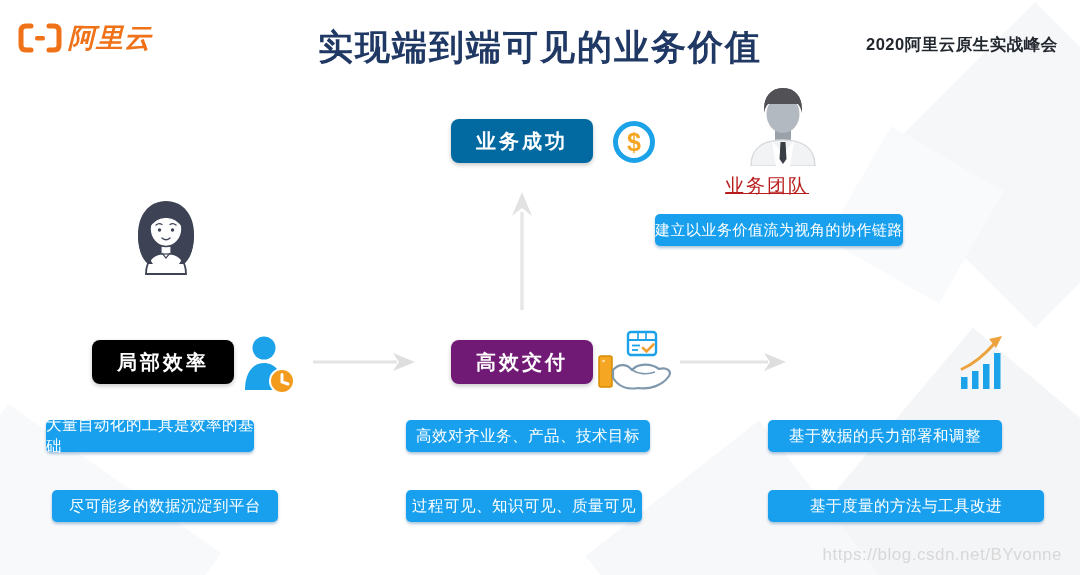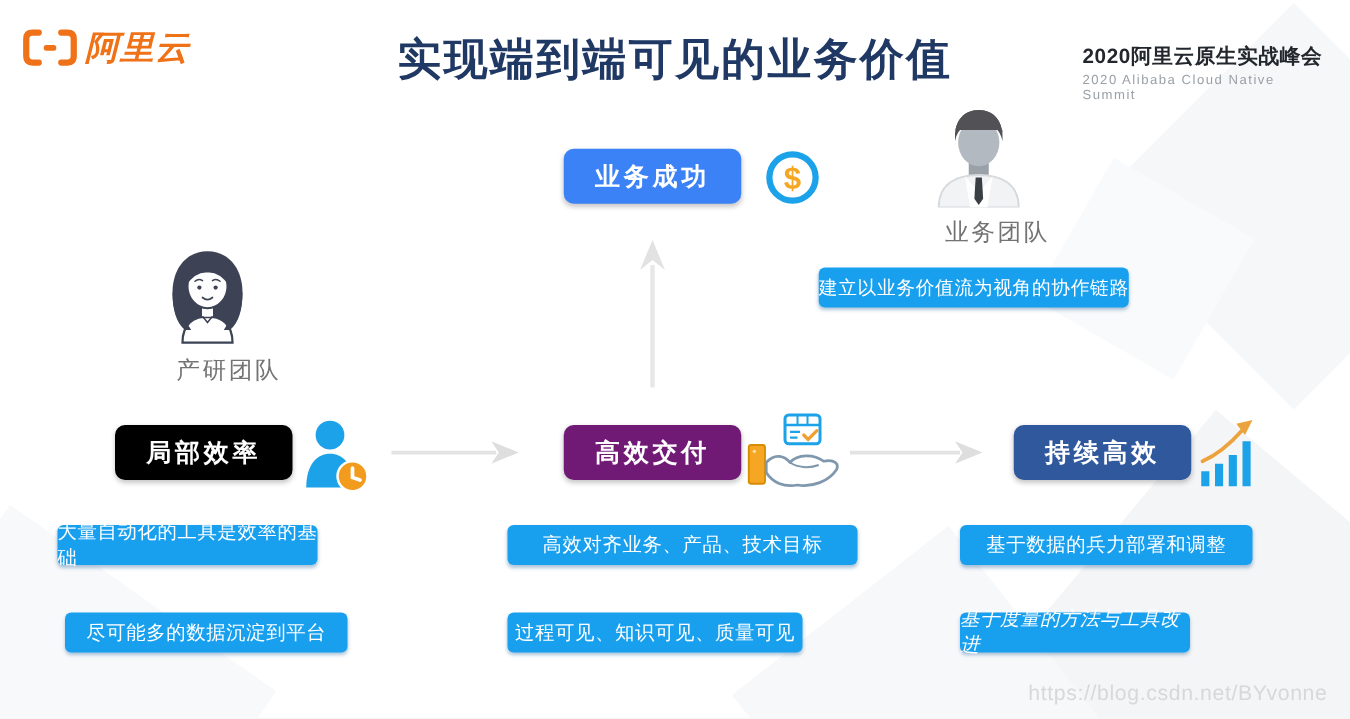--- a/index.html
+++ b/index.html
@@ -28,41 +28,41 @@
   .summit-cn { font-size:16.5px; font-weight:bold; color:#22272e; letter-spacing:0.5px;margin-top:16px; }
   .summit-en { font-size:10.5px; color:#9aa0a6; letter-spacing:1.2px; margin-top:2px; }
 
   
   .node-btn {
     position:absolute; width:142px; height:44px; border-radius:8px;
     display:flex; align-items:center; justify-content:center;
     color:#fff; font-size:20px; font-weight:bold; letter-spacing:3px;
     box-shadow:0 2px 4px rgba(0,0,0,0.22);
   }
-  .node-success { left:451px; top:119px; background:#3b82f6; }
+  .node-success { left:451px; top:119px; background:#0369a1; }
   .node-local { left:92px; top:340px; background:#000000; }
   .node-delivery { left:451px; top:340px; background:#701a75; }
   .node-sustained { left:811px; top:340px; background:#30589c; }
 
   
   .banner {
     position:absolute; height:32px; border-radius:5px; background:#18a0ef;
     display:flex; align-items:center; justify-content:center;
     color:#fff; font-size:15.5px; letter-spacing:0.5px;
     box-shadow:0 2px 3px rgba(20,90,150,0.35);
   }
   .banner-collab { left:655px; top:214px; width:248px; font-size:15px; }
   .banner-l1 { left:46px;  top:420px; width:208px; }
   .banner-l2 { left:52px;  top:490px; width:226px; }
-  .banner-m1 { left:406px; top:420px; width:280px; }
+  .banner-m1 { left:406px; top:420px; width:244px; }
   .banner-m2 { left:406px; top:490px; width:236px; }
   .banner-r1 { left:768px; top:420px; width:234px; }
-  .banner-r2 { left:768px; top:490px; width:184px;font-style:italic; }
+  .banner-r2 { left:768px; top:490px; width:276px; }
 
-  .team-label { position:absolute; font-size:19px; color:#737373; letter-spacing:2px; text-align:right; }
+  .team-label { position:absolute; font-size:19px; color:#b91c1c; letter-spacing:2px; text-align:left;text-decoration:underline; }
   .label-product  { left:110px; top:283px; width:115px; }
   .label-business { left:725px; top:173px; width:115px; }
 
   .icon-abs { position:absolute; }
   .watermark {
     position:absolute; right:18px; bottom:10px; font-size:17px; color:#d8d8d8;
     letter-spacing:0.5px;
     padding-left:32px;
   }
 </style>
@@ -82,38 +82,36 @@
       <svg width="44" height="32" viewBox="0 0 44 32">
         <path d="M13,4 L8,4 Q3,4 3,9 L3,23 Q3,28 8,28 L13,28" fill="none" stroke="#f07218" stroke-width="5" stroke-linecap="round"></path>
         <path d="M31,4 L36,4 Q41,4 41,9 L41,23 Q41,28 36,28 L31,28" fill="none" stroke="#f07218" stroke-width="5" stroke-linecap="round"></path>
         <rect x="17" y="14" width="10" height="4.5" rx="2" fill="#f07218"></rect>
       </svg>
       <span class="logo-text">阿里云</span>
     </div>
     <div class="slide-title">实现端到端可见的业务价值</div>
     <div class="summit">
       <div class="summit-cn">2020阿里云原生实战峰会</div>
-      <div class="summit-en">2020 Alibaba Cloud Native Summit</div>
     </div>
 
     <svg class="icon-abs" style="left:126px; top:196px;" width="80" height="80" viewBox="0 0 80 80">
       <path d="M40,5 C23,5 12,19 12,38 C12,54 17,63 23,68 L57,68 C63,63 68,54 68,38 C68,19 57,5 40,5 Z" fill="#3d4355"></path>
       <path d="M20,78 C20,63 29,57 40,57 C51,57 60,63 60,78 Z" fill="#ffffff" stroke="#3d4355" stroke-width="1.8"></path>
       <rect x="35" y="46" width="10" height="12" fill="#fdfdfd" stroke="#3d4355" stroke-width="1.2"></rect>
       <ellipse cx="40" cy="33" rx="16" ry="17.5" fill="#fefefe" stroke="#3d4355" stroke-width="1.6"></ellipse>
       <path d="M23,32 Q24,14 40,13 Q56,14 57,32 Q49,21 40,22 Q31,21 23,32 Z" fill="#3d4355"></path>
       <path d="M12,38 C12,52 15,62 22,68 L27,68 C21,60 20,48 21,38 Z" fill="#3d4355"></path>
       <path d="M68,38 C68,52 65,62 58,68 L53,68 C59,60 60,48 59,38 Z" fill="#3d4355"></path>
       <circle cx="33.5" cy="34" r="1.7" fill="#3d4355"></circle>
       <circle cx="46.5" cy="34" r="1.7" fill="#3d4355"></circle>
       <path d="M30,29 q3,-2.5 6,-0.5 M44,28.5 q3,-2 6,0.5" fill="none" stroke="#3d4355" stroke-width="1.3" stroke-linecap="round"></path>
       <path d="M36,42 q4,3.5 8,0" fill="none" stroke="#3d4355" stroke-width="1.4" stroke-linecap="round"></path>
       <path d="M36,57 l4,5 l4,-5" fill="none" stroke="#3d4355" stroke-width="1.2"></path>
     </svg>
-    <div class="team-label label-product">产研团队</div>
 
     <div class="node-btn node-success">业务成功</div>
     <svg class="icon-abs" style="left:611px; top:119px;" width="46" height="46" viewBox="0 0 46 46">
       <circle cx="23" cy="23" r="18.5" fill="#ffffff" stroke="#1ba2e8" stroke-width="5"></circle>
       <text x="23" y="32" text-anchor="middle" font-size="25" font-weight="bold" fill="#f5a623" font-family="'Liberation Sans',sans-serif">$</text>
     </svg>
 
     <svg class="icon-abs" style="left:742px; top:84px;" width="82" height="82" viewBox="0 0 82 82">
       <rect x="33" y="42" width="16" height="14" fill="#9aa1a9"></rect>
       <path d="M9,82 C9,63 23,56 41,56 C59,56 73,63 73,82 Z" fill="#f2f3f5" stroke="#d7dadd" stroke-width="1.5"></path>
@@ -155,21 +153,20 @@
       <rect x="2" y="26" width="13" height="31" rx="2" fill="#f5a623" stroke="#d88c00" stroke-width="1.5"></rect>
       <circle cx="6.5" cy="31" r="1.3" fill="#ffe2b0"></circle>
       <path d="M16,40 C23,32 31,35 35,40 C41,33 54,33 62,39 C70,37 75,41 72,46 C66,55 53,60 41,58 C30,60 21,56 16,48 Z" fill="#ffffff" stroke="#7f98ad" stroke-width="2.2" stroke-linejoin="round"></path>
       <path d="M35,40 C41,44 50,45 58,42" fill="none" stroke="#7f98ad" stroke-width="1.6"></path>
     </svg>
     <svg class="icon-abs" style="left:680px; top:351px;" width="106" height="22" viewBox="0 0 106 22">
       <line x1="0" y1="11" x2="88" y2="11" stroke="#e3e3e3" stroke-width="3"></line>
       <polygon points="84,2 106,11 84,20 90,11" fill="#dedede"></polygon>
     </svg>
 
-    <div class="node-btn node-sustained">持续高效</div>
     <svg class="icon-abs" style="left:958px; top:336px;" width="52" height="54" viewBox="0 0 52 54">
       <rect x="3" y="41" width="6.5" height="12" fill="#1ba2e8"></rect>
       <rect x="14" y="35" width="6.5" height="18" fill="#1ba2e8"></rect>
       <rect x="25" y="28" width="6.5" height="25" fill="#1ba2e8"></rect>
       <rect x="36" y="17" width="6.5" height="36" fill="#1ba2e8"></rect>
       <path d="M4,33 Q20,26 36,8" fill="none" stroke="#eda33d" stroke-width="3" stroke-linecap="round"></path>
       <polygon points="31,3 44,0 38,12" fill="#eda33d"></polygon>
     </svg>
 
     <div class="banner banner-l1">大量自动化的工具是效率的基础</div>

